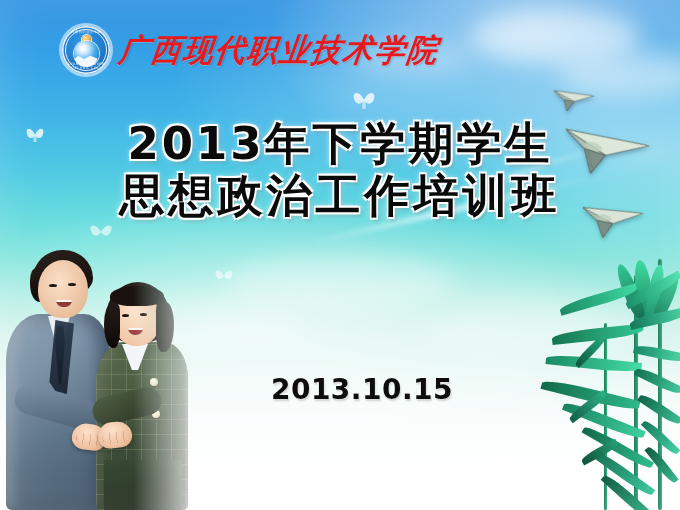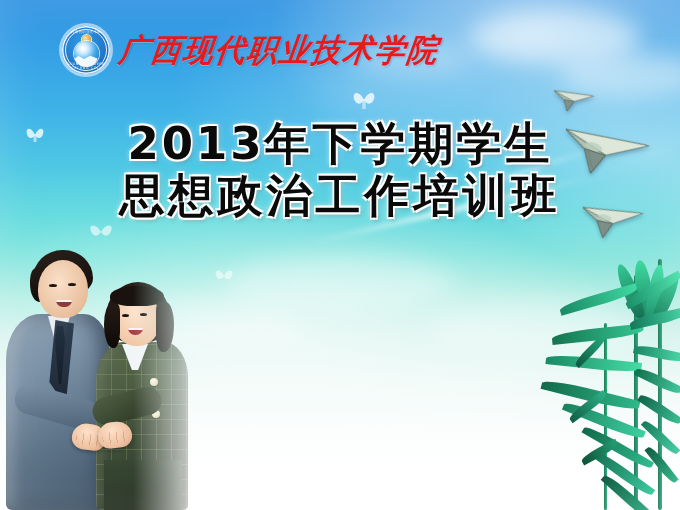--- a/index.html
+++ b/index.html
@@ -449,15 +449,16 @@
     <div class="blade" style="left:106px;top:120px;width:50px;height:10px;background:linear-gradient(90deg,#14704f,#35c495);transform:rotate(26deg);"></div>
     <div class="blade" style="left:110px;top:146px;width:48px;height:10px;background:linear-gradient(90deg,#106348,#2eb98b);transform:rotate(34deg);"></div>
     <div class="blade" style="left:114px;top:172px;width:46px;height:9px;background:linear-gradient(90deg,#17795a,#3acc9e);transform:rotate(44deg);"></div>
     <div class="blade" style="left:118px;top:198px;width:44px;height:9px;background:linear-gradient(90deg,#0e5c41,#2ab183);transform:rotate(52deg);"></div>
     <div class="blade" style="left:46px;top:116px;width:40px;height:8px;background:linear-gradient(90deg,#0d5840,#26a87c);transform:rotate(-44deg);"></div>
     <div class="blade" style="left:40px;top:170px;width:44px;height:9px;background:linear-gradient(90deg,#115f46,#2db187);transform:rotate(-36deg);"></div>
     <div class="blade" style="left:52px;top:212px;width:40px;height:9px;background:linear-gradient(90deg,#0e5239,#259e74);transform:rotate(-28deg);"></div>
   </div>
 
 
+  <div id="date-line">2013.10.15</div>
 
   <div id="vignette"></div>
 </div>
 
 </body></html>

